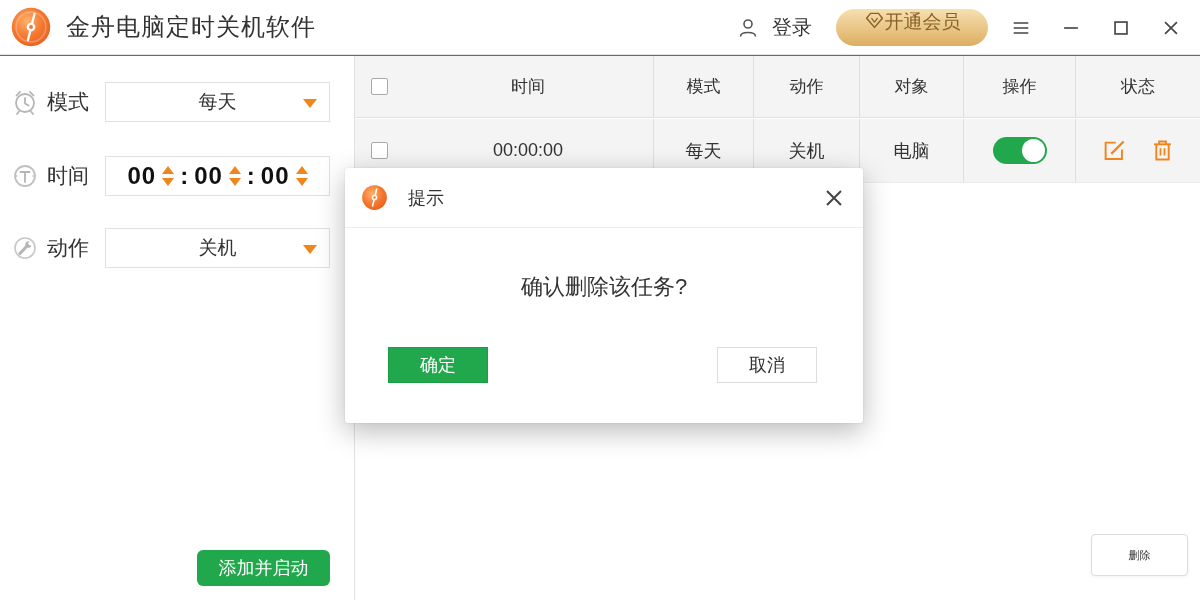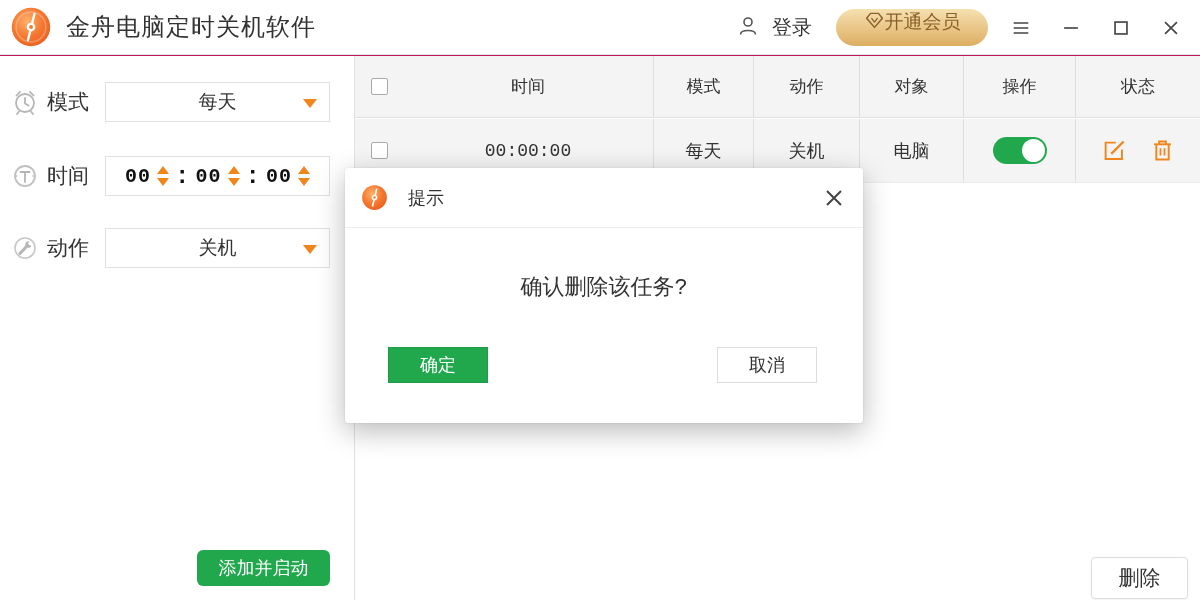--- a/index.html
+++ b/index.html
@@ -1,26 +1,26 @@
 <!DOCTYPE html>
 <html><head>
 <meta charset="utf-8">
 <style>
   * { margin:0; padding:0; box-sizing:border-box; }
   html,body { width:1200px; height:600px; }
   body { font-family:"Liberation Sans","DejaVu Sans",sans-serif; background:#fff; color:#333; overflow:hidden; }
-  .app { position:relative; width:1200px; height:600px; background:#be185d;font-family:Liberation Mono, monospace; }
+  .app { position:relative; width:1200px; height:600px; background:#a16207; }
 
   
   .titlebar { position:absolute; top:0; left:0; width:1200px; height:55px; background:#fff;
               border-bottom:1px solid #e4e4e4; display:flex; align-items:center; }
   .logo { width:42px; height:42px; margin-left:10px; flex:0 0 auto; }
   .app-title { margin-left:14px; font-size:24px; color:#333; letter-spacing:1px; }
   .tb-right { position:absolute; right:16px; top:0; height:55px; display:flex; align-items:center; }
-  .login-group { display:flex; gap:12px; cursor:pointer; }
+  .login-group { display:flex; align-items:center; gap:12px; cursor:pointer; }
   .login-label { font-size:20px; color:#333; }
   .vip-pill { margin-left:24px; width:152px; height:37px; border-radius:19px;
               background:linear-gradient(#f6e0b0,#ddae62); display:flex; align-items:flex-start; justify-content:center;
               gap:0; cursor:pointer; }
   .vip-label { font-size:19px; color:#8a6129; }
   .win-controls { display:flex; align-items:center; margin-left:20px; gap:24px; }
   .wc { width:26px; height:26px; display:flex; align-items:center; justify-content:center; cursor:pointer; }
 
   
   .left-panel { position:absolute; top:56px; left:0; width:355px; height:544px; background:#fff;
@@ -31,21 +31,21 @@
   .frow.action { top:172px; }
   .ficon { width:30px; height:30px; flex:0 0 auto; }
   .flabel { font-size:21px; color:#333; margin-left:7px; }
   .fbox { position:absolute; left:95px; top:0; width:225px; height:40px; background:#fff;
           border:1px solid #e0e0e0; display:flex; align-items:center; justify-content:center; }
   .fbox.select { cursor:pointer; }
   .fvalue { font-size:19px; color:#333; }
   .dd-arrow { position:absolute; right:12px; top:16px; width:0; height:0;
               border-left:7px solid transparent; border-right:7px solid transparent; border-top:9px solid #f0851c; }
   .timebox { display:flex; align-items:center; justify-content:center; gap:6px; }
-  .tdigits { font-size:20px; font-weight:bold; color:#111; letter-spacing:1px; }
+  .tdigits { font-size:24px; font-weight:bold; color:#111; letter-spacing:1px; }
   .tcolon { font-size:24px; font-weight:bold; color:#111; }
   .spinner { display:flex; flex-direction:column; gap:4px; cursor:pointer; }
   .sp-up { width:0; height:0; border-left:6px solid transparent; border-right:6px solid transparent; border-bottom:8px solid #f0851c; }
   .sp-dn { width:0; height:0; border-left:6px solid transparent; border-right:6px solid transparent; border-top:8px solid #f0851c; }
   .add-btn { position:absolute; left:197px; top:494px; width:133px; height:36px; background:#21a84d;
              border:none; border-radius:6px; color:#fff; font-size:18px; font-family:inherit; cursor:pointer; }
 
   
   .content { position:absolute; left:355px; top:56px; width:845px; height:544px; background:#fff; }
   .tgrid { display:grid; grid-template-columns:48px 250px 100px 106px 104px 112px 1fr; align-items:center; }
@@ -53,22 +53,22 @@
   .trow  { position:absolute; top:63px; left:0; width:100%; height:64px; background:#f4f4f4; border-bottom:1px solid #ebebeb; }
   .cell { height:100%; display:flex; align-items:center; justify-content:center; }
   .cell.sep { border-left:1px solid #dedede; }
   .th-label { font-size:17px; color:#333; }
   .td-text { font-size:18px; color:#333; }
   .checkbox { width:17px; height:17px; border:1px solid #a9a9a9; border-radius:2px; background:#fff; cursor:pointer; }
   .toggle { width:54px; height:27px; border-radius:14px; background:#21a84d; position:relative; cursor:pointer; }
   .toggle .knob { position:absolute; right:2px; top:2px; width:23px; height:23px; border-radius:50%; background:#fff; }
   .ops { gap:22px; }
   .op-icon { width:27px; height:27px; cursor:pointer; }
-  .delete-btn { position:absolute; right:12px; bottom:1px; width:97px; height:42px; background:#fff;
-                border:1px solid #ddd; border-radius:4px; font-size:21px; color:#333; font-family:inherit;
+  .delete-btn { position:absolute; right:12px; bottom:24px; width:97px; height:42px; background:#fff;
+                border:1px solid #ddd; border-radius:4px; font-size:11px; color:#333; font-family:inherit;
                 cursor:pointer; box-shadow:0 1px 3px rgba(0,0,0,0.06); }
 
   
   .dialog { position:absolute; left:345px; top:168px; width:518px; height:255px; background:#fff;
             border-radius:3px; box-shadow:0 8px 28px rgba(0,0,0,0.28), 0 0 2px rgba(0,0,0,0.12); }
   .dlg-header { height:60px; display:flex; align-items:center; padding:0 16px; border-bottom:1px solid #ececec; }
   .dlg-logo { width:27px; height:27px; }
   .dlg-title { margin-left:20px; font-size:18px; color:#333; }
   .dlg-close { margin-left:auto; width:26px; height:26px; display:flex; align-items:center; justify-content:center; cursor:pointer; }
   .dlg-msg { position:absolute; top:104px; left:0; width:100%; text-align:center; font-size:22px; color:#333; }

